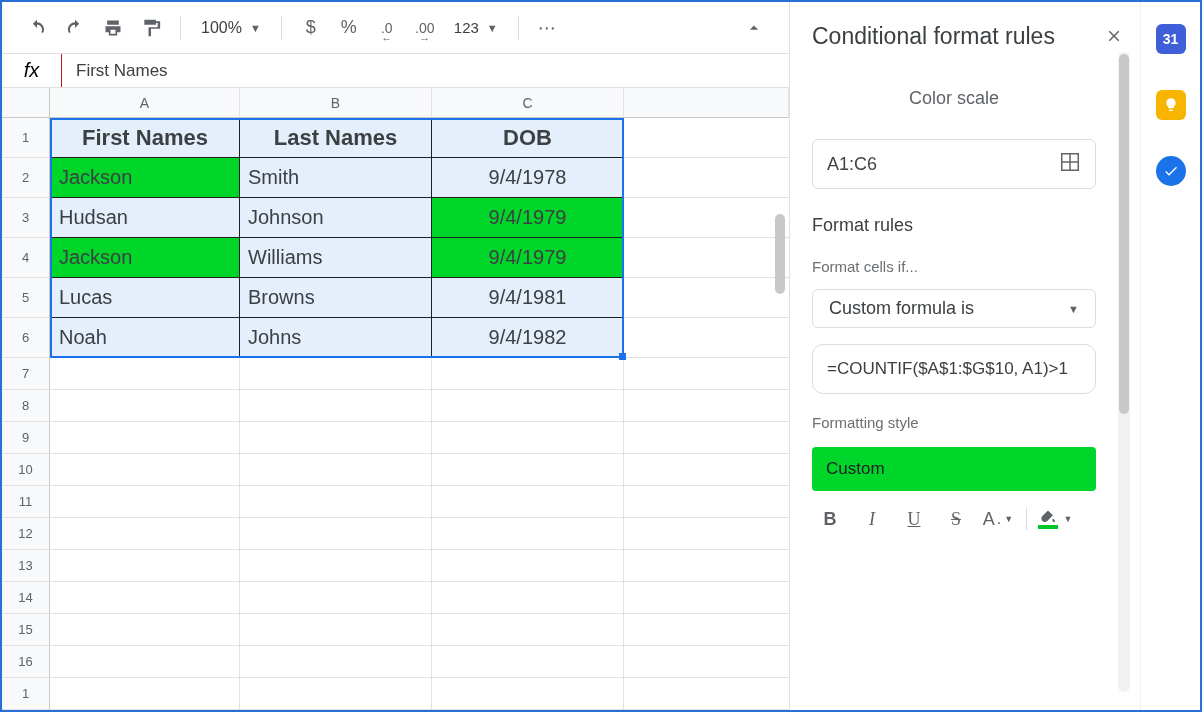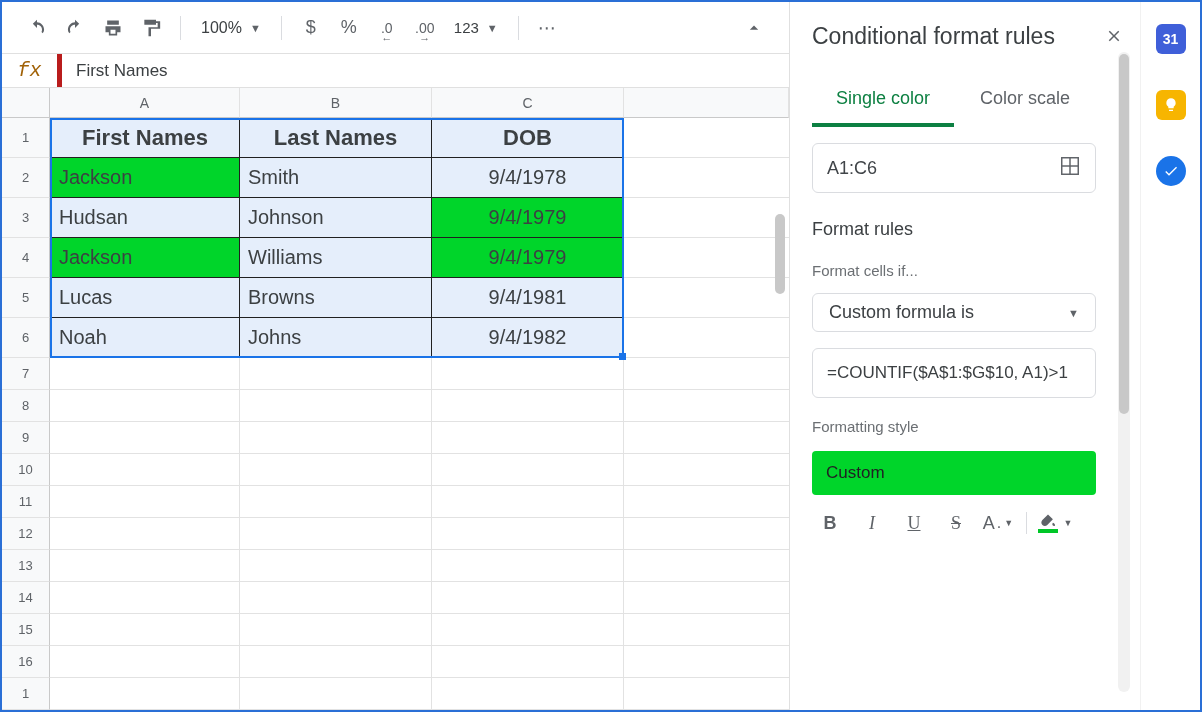--- a/index.html
+++ b/index.html
@@ -36,21 +36,21 @@
     cursor: pointer;
     font-size: 18px;
   }
   .tbtn svg { width:20px; height:20px; fill:#5f6368; }
   .tsep { width:1px; height:24px; background:#dadce0; margin:0 8px; }
   .zoom { display:flex; align-items:center; gap:8px; font-size:16px; color:#3c4043; padding:0 8px; cursor:pointer;}
   .caret { font-size:11px; color:#5f6368; }
   .toolbar-right { margin-left:auto; }
   
   .fxrow { height: 34px; display:flex; align-items:center; border-bottom:1px solid #e0e0e0; }
-  .fxlabel { width: 60px; color:#a16207; font-style: italic; font-family: Liberation Mono, monospace; font-size: 20px; text-align:center; border-right:5px solid #b91c1c; height:100%; display:flex; align-items:center; justify-content:center;}
+  .fxlabel { width: 60px; color:#000000; font-style: italic; font-family: Liberation Sans, sans-serif; font-size: 20px; text-align:center; border-right:1px solid #b91c1c; height:100%; display:flex; align-items:center; justify-content:center;}
   .fxinput { flex:1; padding: 0 14px; color:#3c4043; font-size: 17px; }
   
   .gridwrap { flex:1; overflow:hidden; position:relative; display:flex; }
   .rowlabels { width:48px; }
   .rowlabels .corner { height:30px; background:#f8f9fa; border-right:1px solid #c9c9c9; border-bottom:1px solid #c9c9c9;}
   .rowlabels .rlab { height:40px; line-height:40px; text-align:center; background:#f8f9fa; border-right:1px solid #c9c9c9; border-bottom:1px solid #e2e2e2; color:#5f6368; font-size:13px;}
   .rowlabels .rlab.short { height:32px; line-height:32px; }
   .cols { flex:1; overflow:hidden; }
   .colheads { display:flex; height:30px; }
   .colheads .ch { text-align:center; background:#f8f9fa; border-right:1px solid #e2e2e2; border-bottom:1px solid #c9c9c9; color:#5f6368; font-size:14px; line-height:30px;}
@@ -75,21 +75,21 @@
   .cf-close { font-size:22px; color:#5f6368; cursor:pointer; width:32px; height:32px; display:flex; align-items:center; justify-content:center; }
   .cf-tabs { display:flex; margin-top:28px; }
   .cf-tab { flex:1; text-align:center; font-size:18px; padding: 8px 0 14px; cursor:pointer; color:#5f6368; }
   .cf-tab.active { color:#0d8042; border-bottom: 4px solid #0d8042; font-weight:500;}
   .cf-scroll { flex:1; overflow:hidden; padding-right:18px; }
   .cf-section-title { font-size:18px; color:#3c4043; margin-top:26px; }
   .cf-subtitle { font-size:15px; color:#6b6f73; margin-top:22px; }
   .rangebox { margin-top:16px; height:50px; border:1px solid #dadce0; border-radius:6px; display:flex; align-items:center; padding:0 14px; font-size:18px; color:#414549; justify-content:space-between; }
   .gridicon svg { width:22px; height:22px; fill:none; stroke:#5f6368; stroke-width:1.6; }
   .dropdown { margin-top:14px; height:39px; border:1px solid #dadce0; border-radius:6px; display:flex; align-items:center; justify-content:space-between; padding:0 16px; font-size:18px; color:#3c4043; cursor:pointer;}
-  .formula { margin-top:16px; height:50px; border:1px solid #dadce0; border-radius:6px; display:flex; align-items:center; padding:0 14px; font-size:17px; color:#3c4043; font-family: Arial; }
+  .formula { margin-top:16px; height:50px; border:1px solid #dadce0; border-radius:11px; display:flex; align-items:center; padding:0 14px; font-size:17px; color:#3c4043; font-family: Arial; }
   .custom-preview { margin-top:16px; height:44px; background:#00d52a; border-radius:4px; display:flex; align-items:center; padding:0 14px; color:#202124; font-size:17px; }
   .fmt-toolbar { margin-top:10px; display:flex; align-items:center; gap:6px; }
   .fbtn { width:36px; height:36px; display:flex; align-items:center; justify-content:center; font-size:18px; color:#5f6368; cursor:pointer; font-family:"Times New Roman", serif;}
   .fbtn.bold{font-weight:bold; font-family:Arial;}
   .fbtn.italic{font-style:italic;}
   .fbtn.under{text-decoration:underline;}
   .fbtn.strike{text-decoration:line-through;}
   .fbtn .mini-caret{font-size:9px; margin-left:3px; color:#5f6368; font-family:Arial;}
   .fillbtn { display:flex; flex-direction:column; align-items:center; }
   .fillbtn .bar { width:20px; height:4px; background:#00c728; margin-top:2px;}
@@ -320,21 +320,20 @@
         <div class="cf-title">Conditional format rules</div>
         <div class="cf-close">
           <svg width="18" height="18" viewBox="0 0 24 24">
               <path fill="#5f6368" d="M19 6.4 17.6 5 12 10.6 6.4 5 5 6.4 10.6 12 5 17.6 6.4 19 12 13.4 17.6 19 19 17.6 13.4 12z"></path>
             </svg>
         </div>
       </div>
       <div style="display:flex; flex:1; min-height:0;">
         <div class="cf-scroll">
           <div class="cf-tabs">
-            <div class="cf-tab active">Single color</div>
             <div class="cf-tab">Color scale</div>
           </div>
           <div class="rangebox">
             <span>A1:C6</span>
             <span class="gridicon">
               <svg viewBox="0 0 24 24">
                   <rect x="3" y="3" width="18" height="18"></rect>
                   <line x1="3" y1="12" x2="21" y2="12"></line>
                   <line x1="12" y1="3" x2="12" y2="21"></line>
                 </svg>

